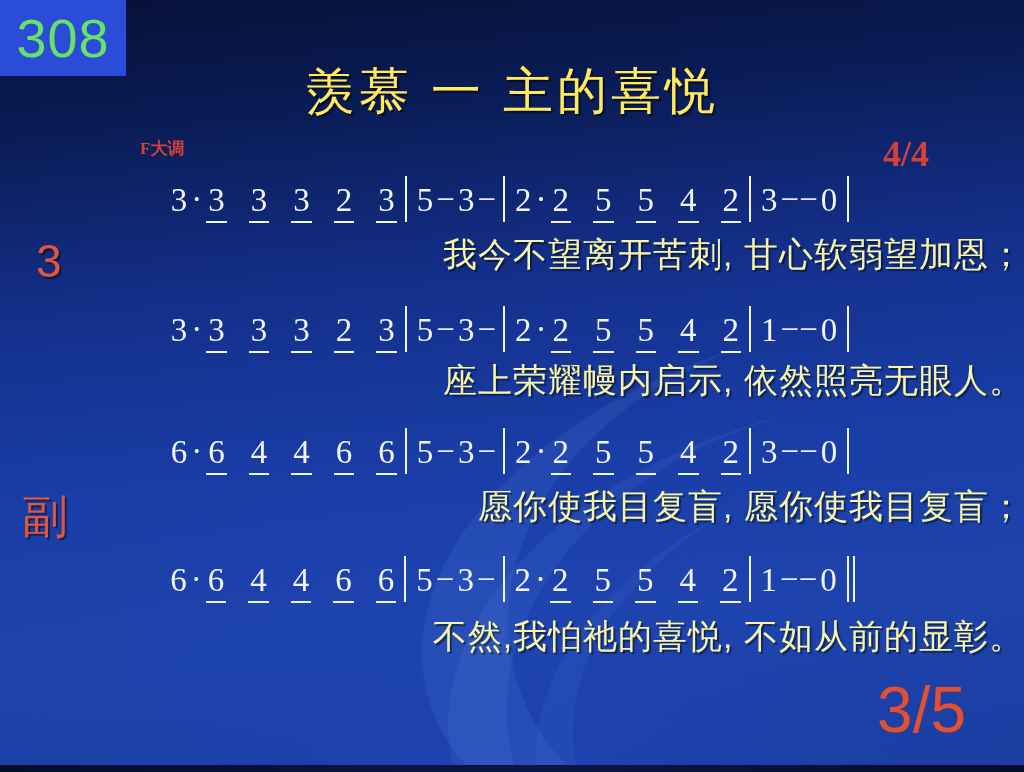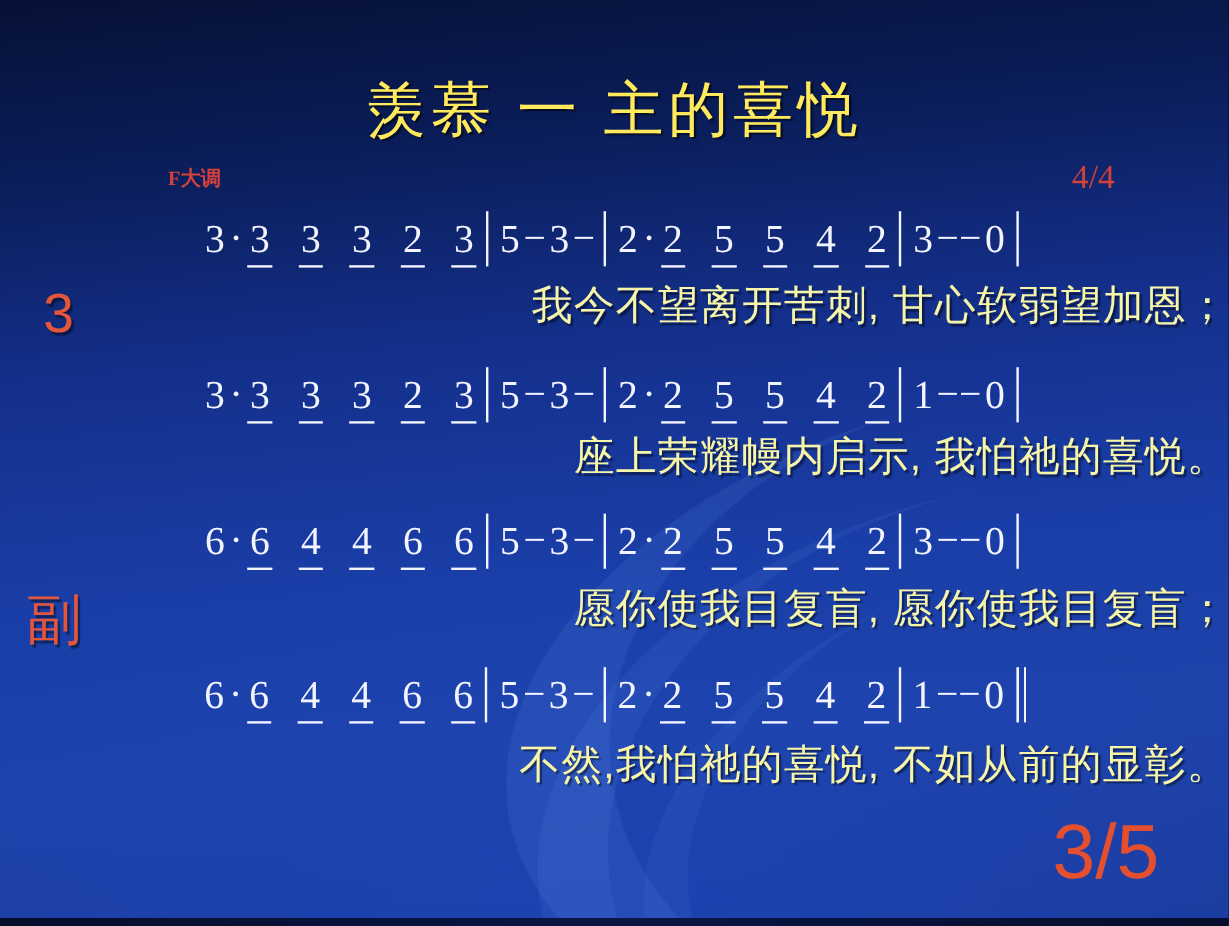--- a/index.html
+++ b/index.html
@@ -90,22 +90,23 @@
     left: 140px; top: 137px;
     color: #d4403a;
     font-size: 17px;
     font-family: "Liberation Serif", "DejaVu Serif", serif;
     font-weight: bold;
   }
   #meter {
     position: absolute;
     right: 95px; top: 133px;
     color: #d4403a;
-    font-size: 28px;
+    font-size: 36px;
     font-family: "Liberation Serif", "DejaVu Serif", serif;
+    font-weight: bold;
   }
 
   
   .stave {
     position: absolute;
     left: 0; right: 0;
     display: flex;
     justify-content: center;
     align-items: flex-end;
     color: #f2f4ff;
@@ -185,20 +186,23 @@
 </style>
 </head>
 <body>
 
 <div id="slide">
 
   <div class="swoosh swoosh-1"></div>
   <div class="swoosh swoosh-2"></div>
   <div class="swoosh swoosh-3"></div>
 
+  <div id="number-badge">
+    <span class="num">308</span>
+  </div>
 
   <div id="title">羡慕 一 主的喜悦</div>
 
   <div id="key-sig">F大调</div>
   <div id="meter">4/4</div>
 
   <div id="staves-host">
       <div class="stave" style="top: 176px;">
         <span class="measure">
           <span class="note">3</span>
@@ -375,21 +379,21 @@
         </span>
         <span class="barline dbl"></span>
       </div>
     </div>
   <div id="lyrics-host">
       <div class="lyric-line" style="top: 232px;">
         <span>我今不望离开苦刺, 甘心软弱望加恩；</span>
       </div>
       <div class="verse-mark" style="top: 234px; left: 36px;">3</div>
       <div class="lyric-line" style="top: 358px;">
-        <span>座上荣耀幔内启示, 我怕祂的喜悦。</span>
+        <span>座上荣耀幔内启示, 依然照亮无眼人。</span>
       </div>
       <div class="lyric-line" style="top: 484px;">
         <span>愿你使我目复盲, 愿你使我目复盲；</span>
       </div>
       <div class="verse-mark" style="top: 486px; left: 22px;">副</div>
       <div class="lyric-line" style="top: 614px; margin-left: 43px;">
         <span>不然,我怕祂的喜悦, 不如从前的显彰。</span>
       </div>
     </div>
 

